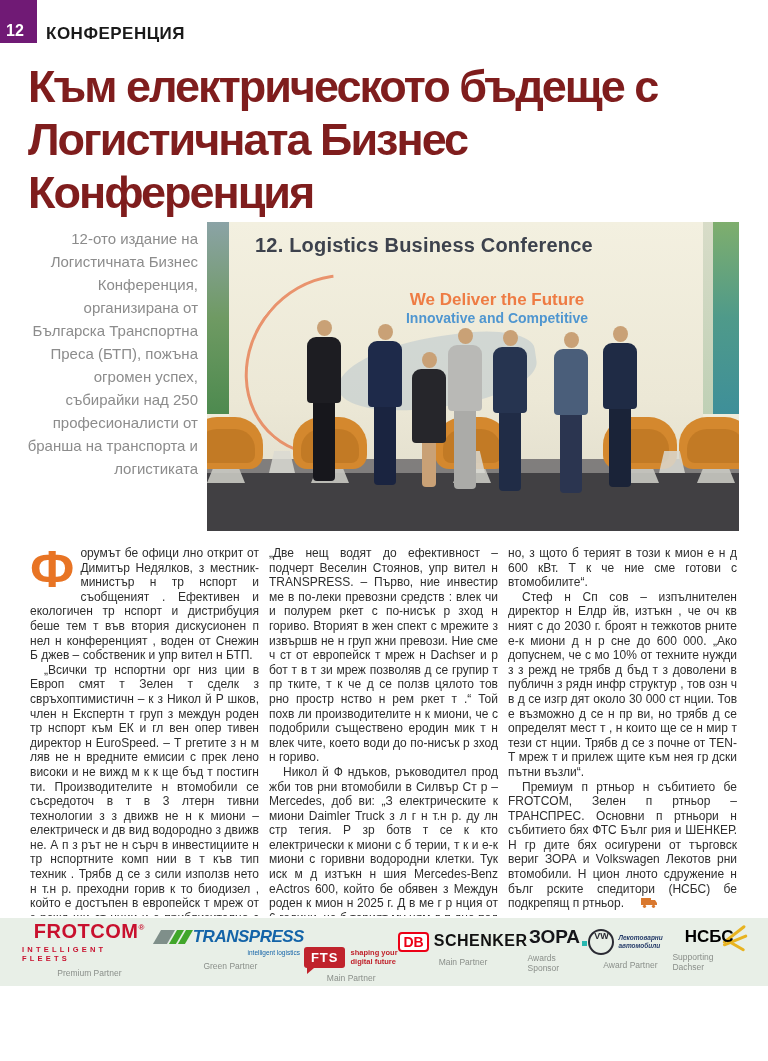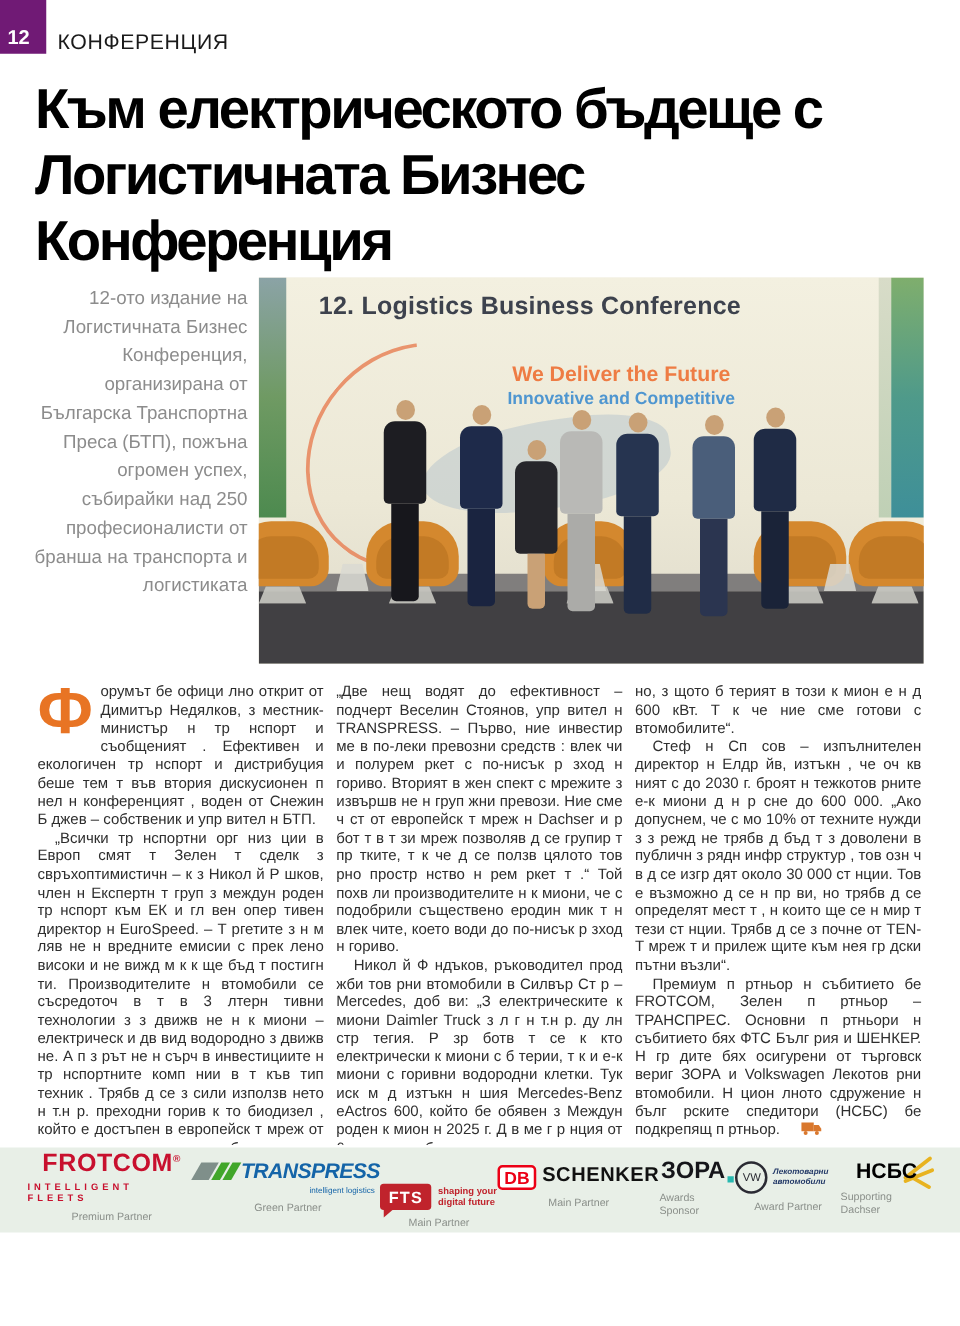--- a/index.html
+++ b/index.html
@@ -9,26 +9,26 @@
     font-family:"Liberation Sans", sans-serif; overflow:hidden;
   }
 
   
   .page-tab {
     position:absolute; left:0; top:0; width:37px; height:43px; background:#701a75;
     color:#ffffff; font-weight:bold; font-size:16px;
     display:flex; align-items:flex-end; justify-content:flex-start; padding:0 0 3px 6px;
   }
   .section-title {
-    position:absolute; left:46px; top:24px; font-size:17px; font-weight:normal;
+    position:absolute; left:46px; top:24px; font-size:17px; font-weight:bold;
     color:#1a1a1a; letter-spacing:0.5px;
   }
   .headline {
     position:absolute; left:28px; top:60px; width:720px;
-    font-size:45px; line-height:1.18; font-weight:bold; color:#000000;
+    font-size:45px; line-height:1.18; font-weight:bold; color:#7f1d1d;
     letter-spacing:-2px;
   }
 
   
   .lead {
     position:absolute; left:26px; top:227px; width:172px;
     text-align:right; color:#8c8c8c; font-size:15px; line-height:23px;
   }
 
   
@@ -108,22 +108,22 @@
   .db-box { border:2.5px solid #ec0016; color:#ec0016; font-weight:bold; font-size:14px;
     padding:0 3px; border-radius:4px; background:#fff; }
   .db-name { color:#111; font-weight:bold; font-size:16px; letter-spacing:0.5px; }
 
   .zora-name { color:#15151a; font-weight:bold; font-size:19px; letter-spacing:0px;
     display:flex; align-items:flex-end; }
   .zora-dot { width:5px; height:5px; background:#28b8b0; margin:0 0 2px 2px; display:inline-block; }
 
   .vw-row { display:flex; align-items:center; gap:4px; }
   .vw-circle { width:26px; height:26px; border:2px solid #2a2a33; border-radius:50%;
-    display:flex; align-items:center; justify-content:center; color:#2a2a33;
-    font-size:9px; font-weight:normal; }
+    display:flex; align-items:flex-start; justify-content:center; color:#2a2a33;
+    font-size:9px; font-weight:bold; }
   .vw-sub { color:#243a68; font-size:6.5px; font-style:italic; width:54px; line-height:1.2; font-weight:bold; }
 
   .nsbs-row { position:relative; display:flex; align-items:center; }
   .nsbs-name { color:#000000; font-weight:bold; font-size:17px; z-index:1; }
   .nsbs-swoosh { position:absolute; right:-16px; top:-2px; width:30px; height:26px; }
   .nsbs-swoosh i { position:absolute; display:block; background:#e8b320; height:2.5px; border-radius:2px; }
   .nsbs-swoosh i:nth-child(1){ width:28px; left:0; top:8px; transform:rotate(-38deg); }
   .nsbs-swoosh i:nth-child(2){ width:26px; left:2px; top:14px; transform:rotate(-22deg); }
   .nsbs-swoosh i:nth-child(3){ width:20px; left:6px; top:19px; transform:rotate(30deg); }
 </style>

